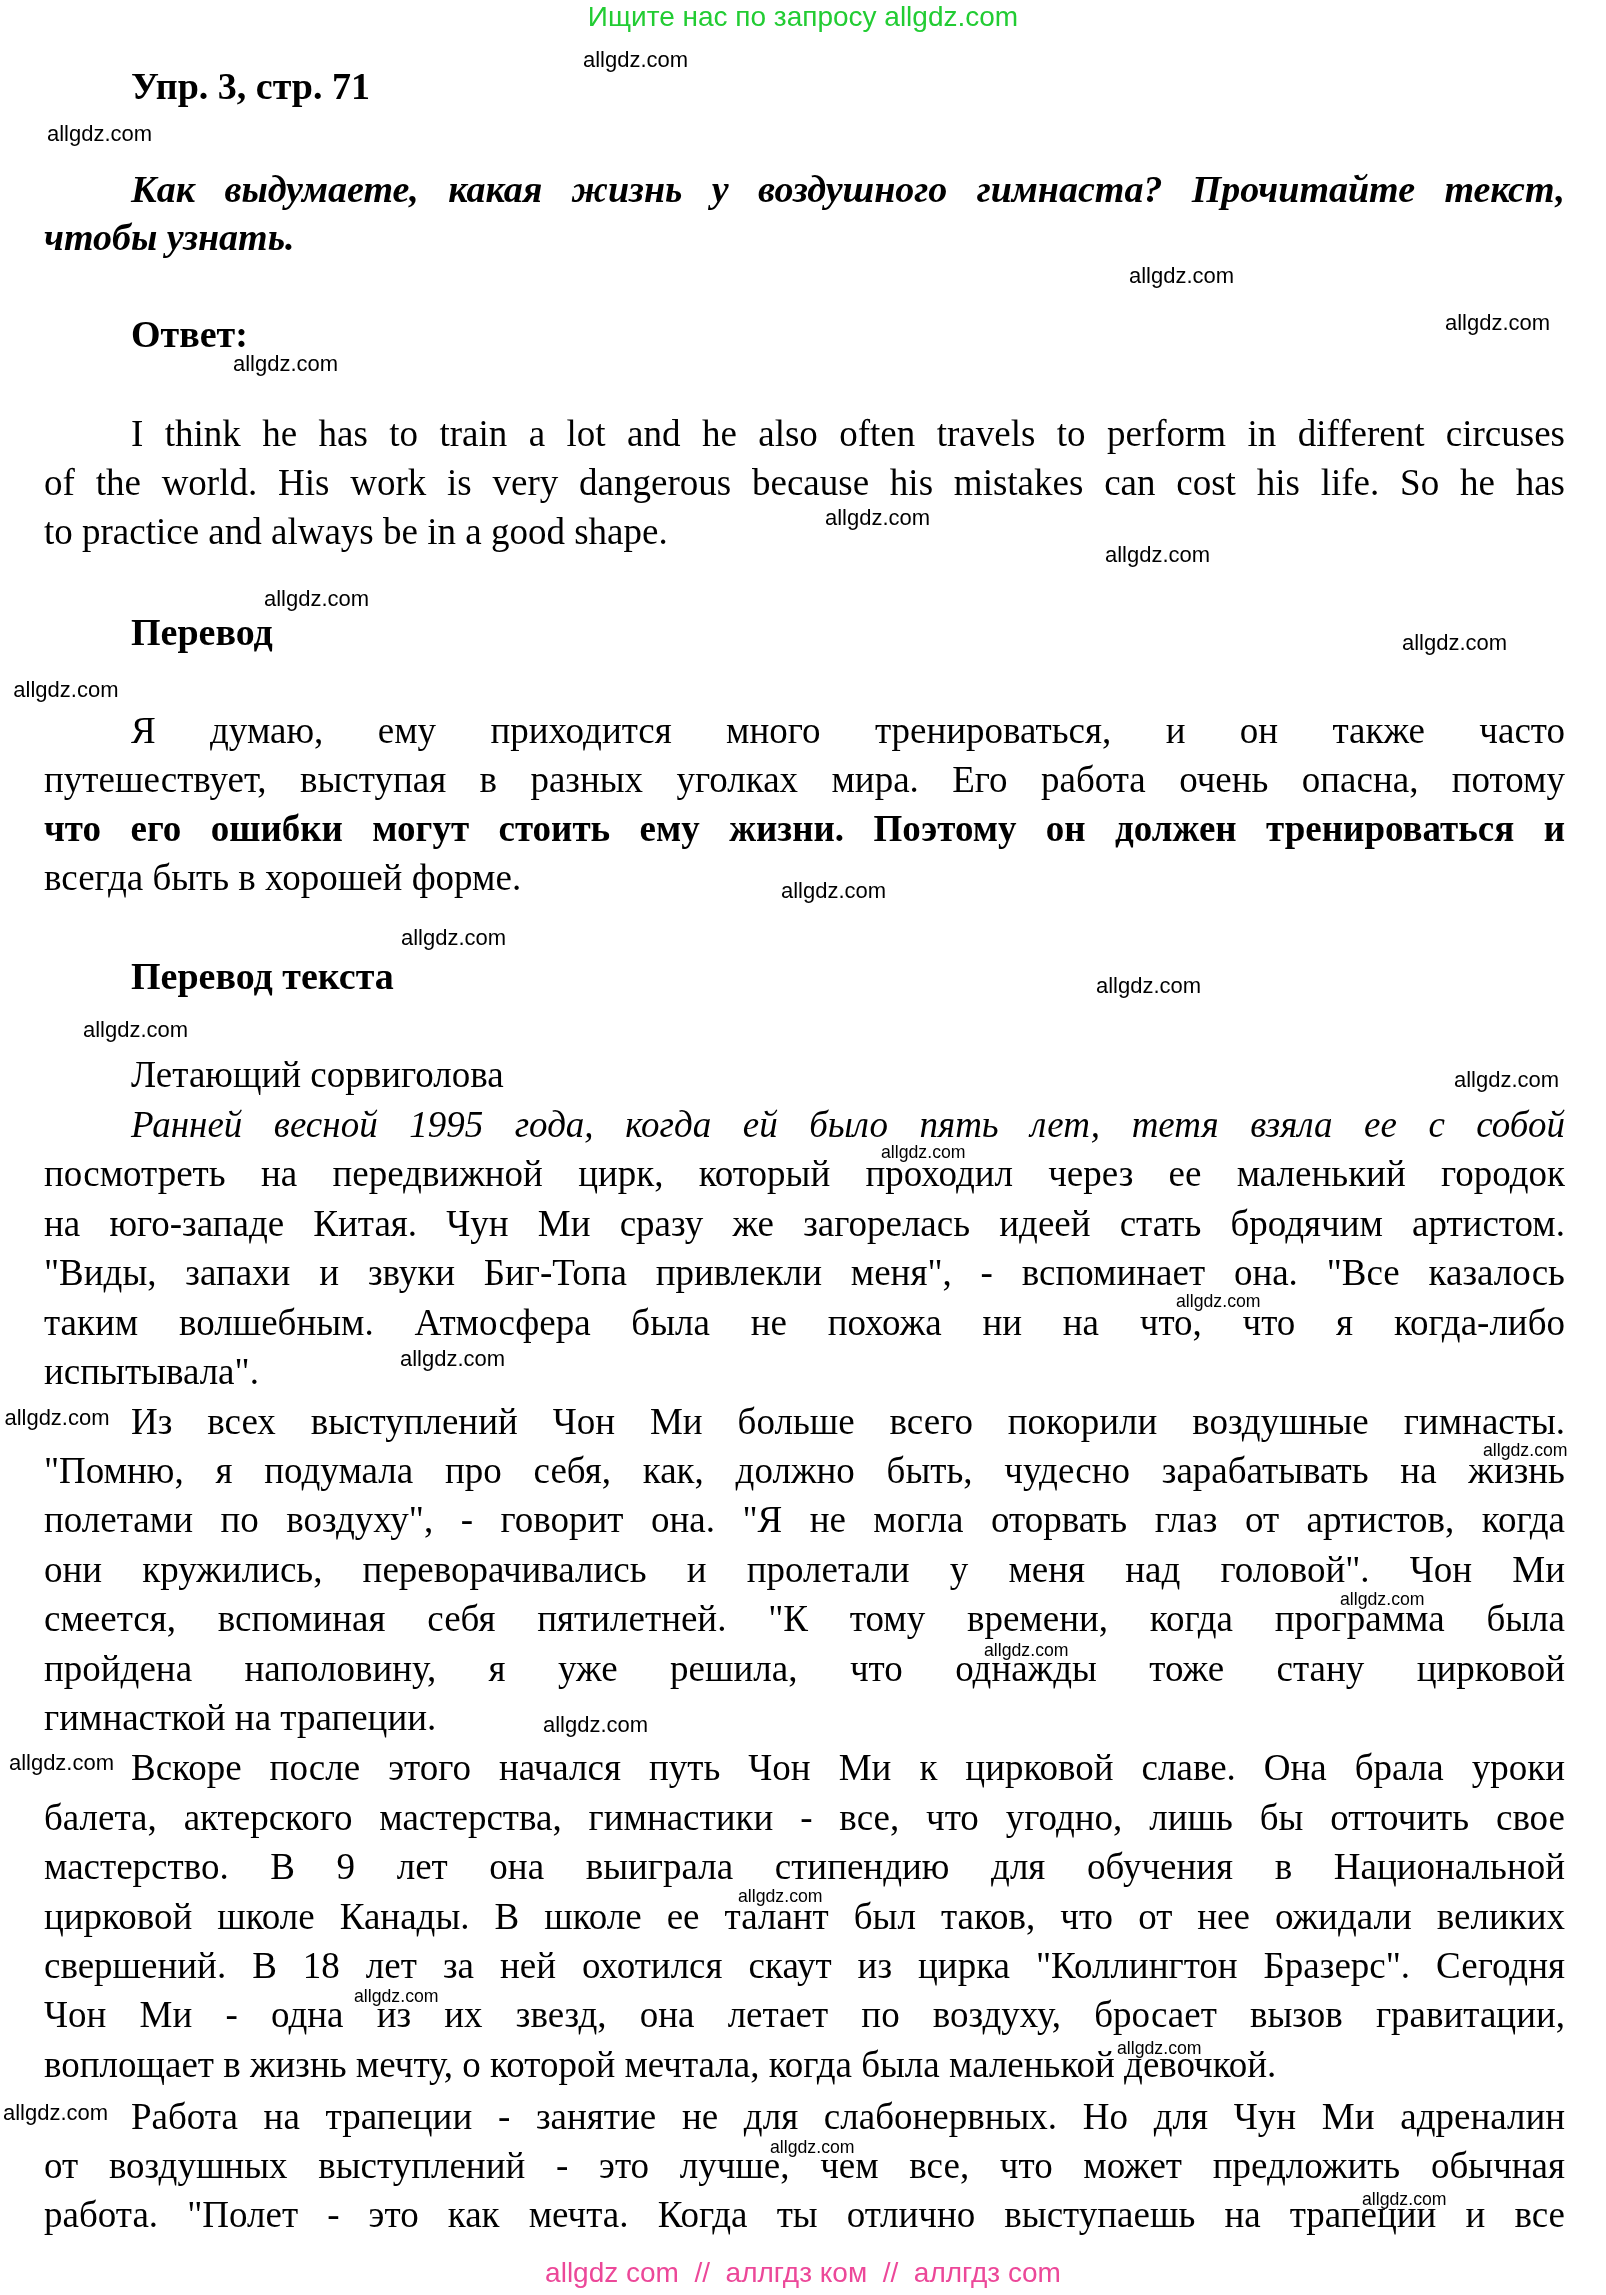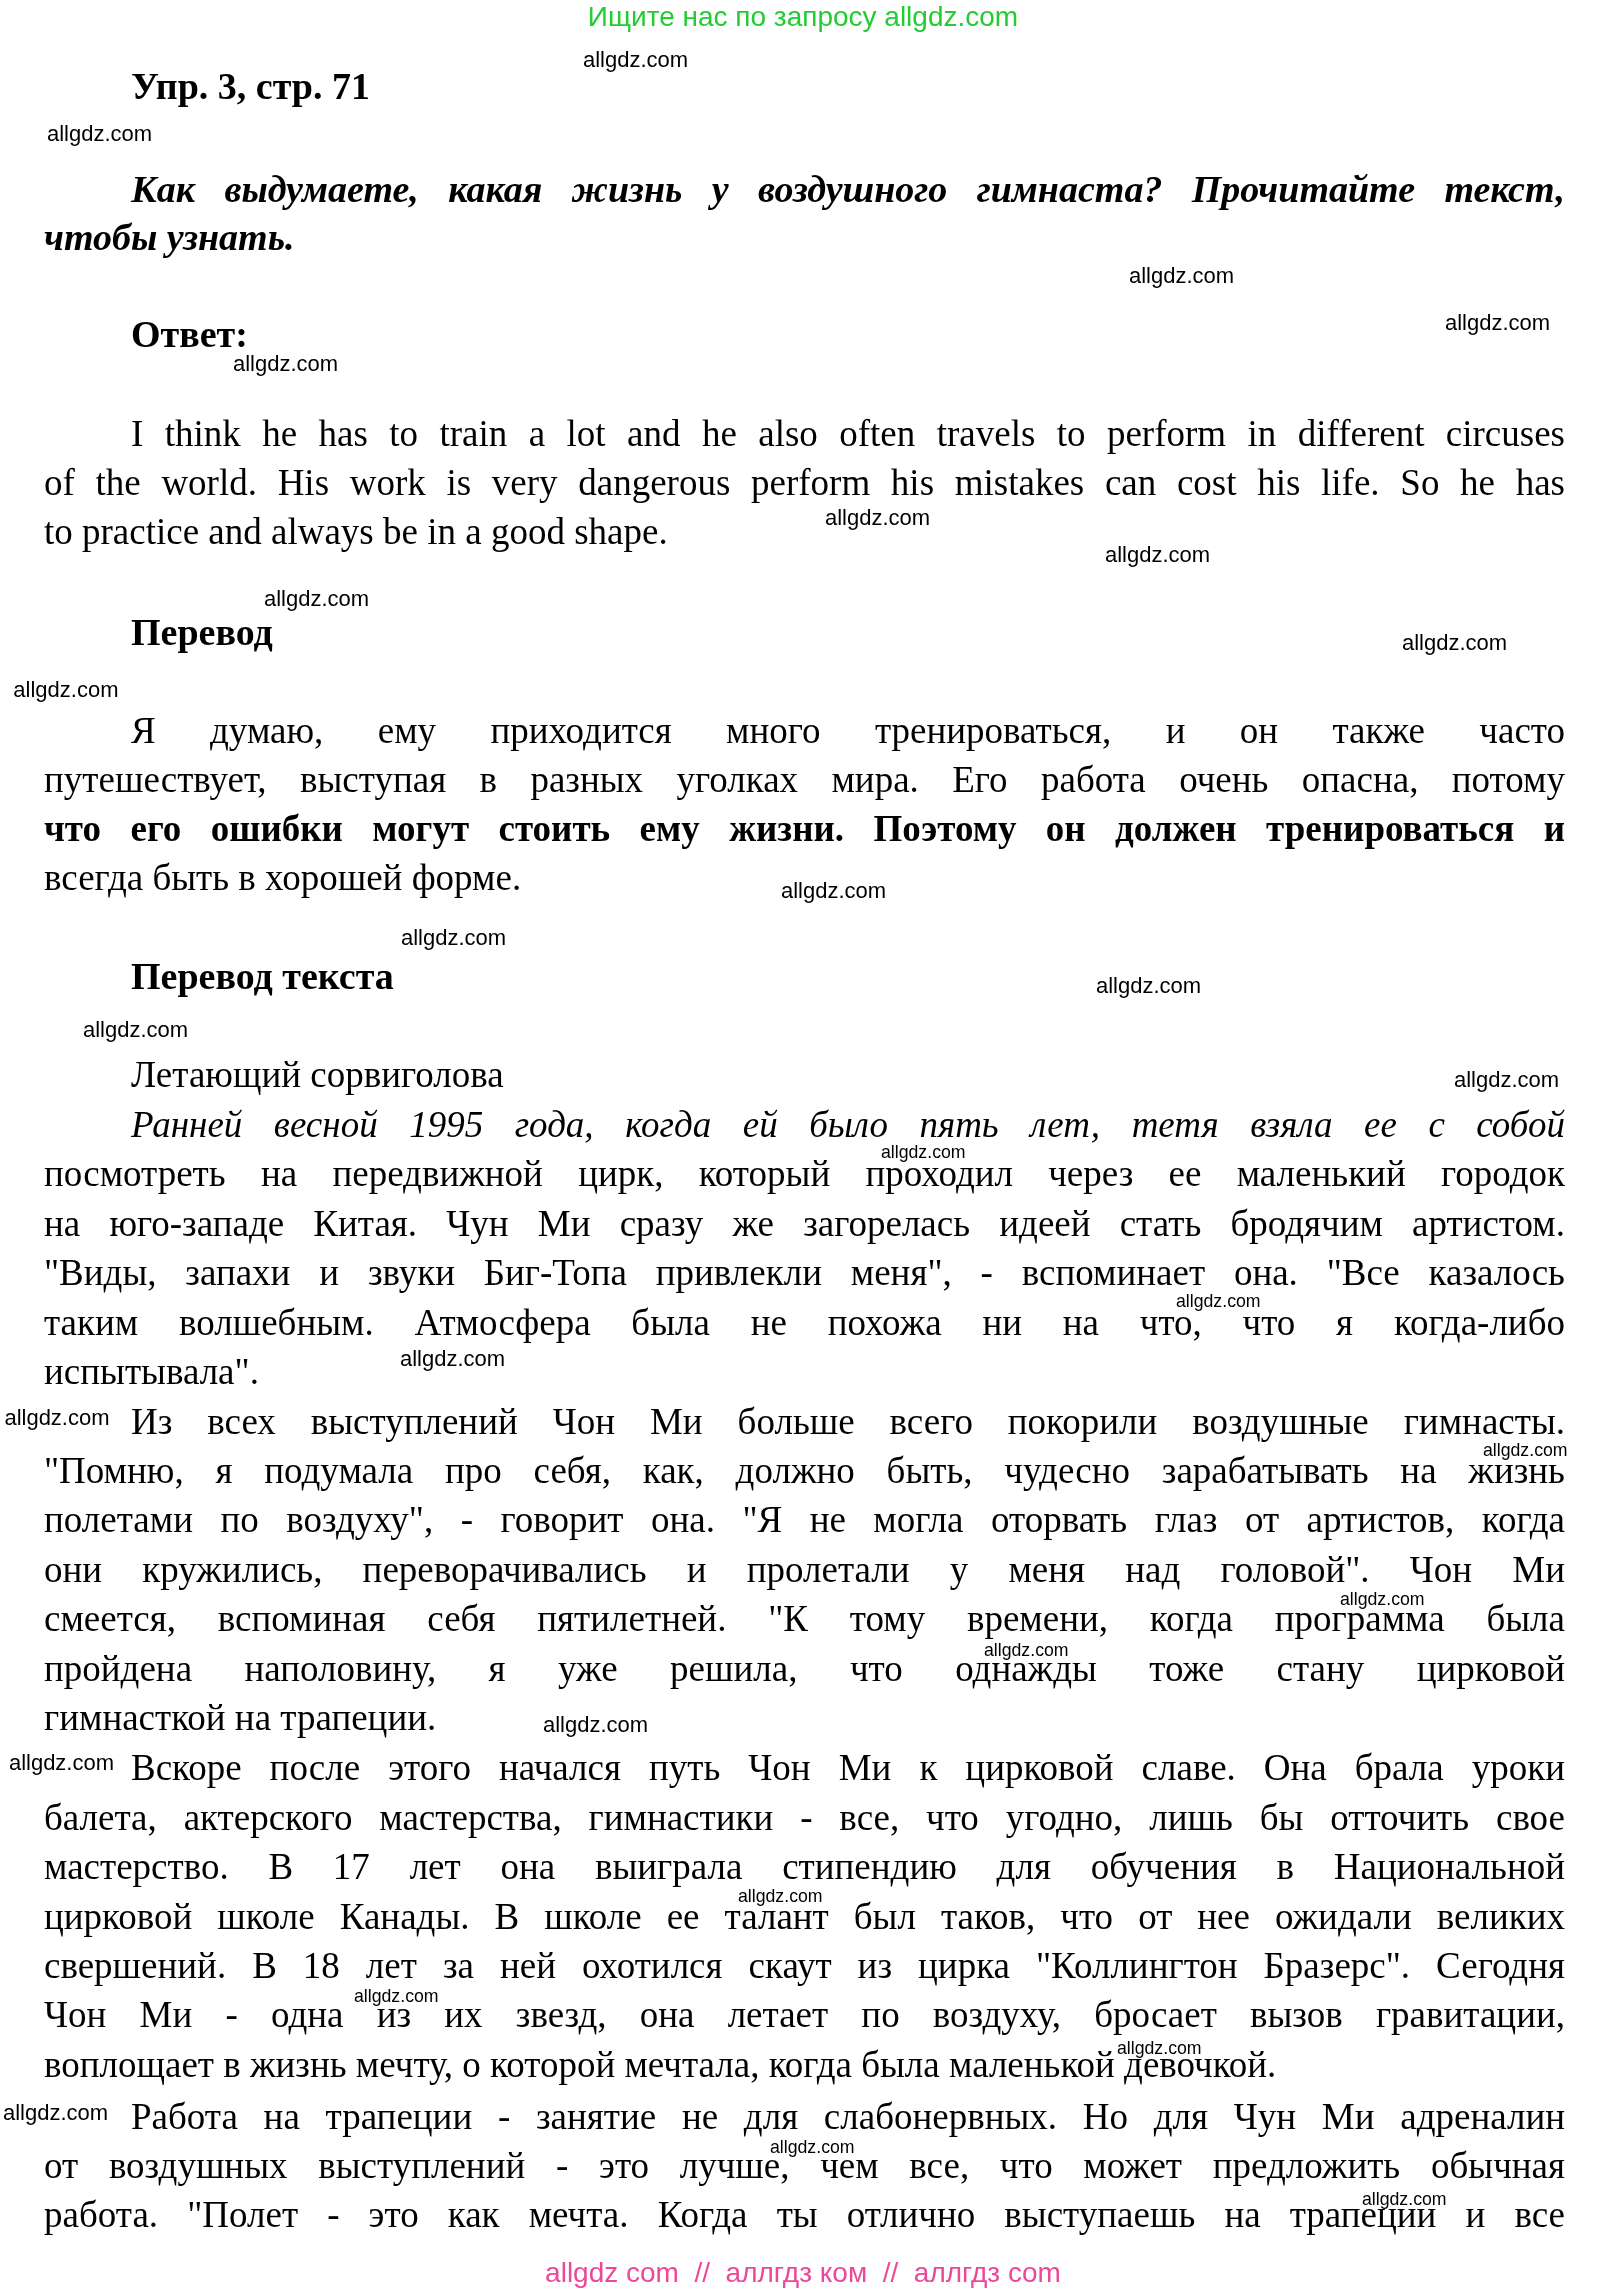--- a/index.html
+++ b/index.html
@@ -43,21 +43,21 @@
 
 <div class="top-banner" style="color:#22cc33">Ищите нас по запросу allgdz.com</div>
 
 <div class="h" style="top:63px;">Упр. 3, стр. 71</div>
 
 <div class="q" style="top:166px;">Как выдумаете, какая жизнь у воздушного гимнаста? Прочитайте текст,</div>
 <div class="q cont" style="top:214px;">чтобы узнать.</div>
 
 <div class="h" style="top:311px;">Ответ:</div>
 <div class="line indent" style="top:410px;">I think he has to train a lot and he also often travels to perform in different circuses</div>
-<div class="line" style="top:459px;">of the world. His work is very dangerous perform his mistakes can cost his life. So he has</div>
+<div class="line" style="top:459px;">of the world. His work is very dangerous because his mistakes can cost his life. So he has</div>
 <div class="line last" style="top:508px;">to practice and always be in a good shape.</div>
 
 <div class="h" style="top:609px;">Перевод</div>
 <div class="line indent" style="top:707px;">Я думаю, ему приходится много тренироваться, и он также часто</div>
 <div class="line" style="top:756px;">путешествует, выступая в разных уголках мира. Его работа очень опасна, потому</div>
 <div class="line" style="top:805px;font-weight:bold;">что его ошибки могут стоить ему жизни. Поэтому он должен тренироваться и</div>
 <div class="line last" style="top:854px;">всегда быть в хорошей форме.</div>
 
 <div class="h" style="top:953px;">Перевод текста</div>
 <div class="line indent last" style="top:1051px;">Летающий сорвиголова</div>
@@ -72,21 +72,21 @@
 <div class="line indent" style="top:1398px;">Из всех выступлений Чон Ми больше всего покорили воздушные гимнасты.</div>
 <div class="line" style="top:1447px;">"Помню, я подумала про себя, как, должно быть, чудесно зарабатывать на жизнь</div>
 <div class="line" style="top:1496px;">полетами по воздуху", - говорит она. "Я не могла оторвать глаз от артистов, когда</div>
 <div class="line" style="top:1546px;">они кружились, переворачивались и пролетали у меня над головой". Чон Ми</div>
 <div class="line" style="top:1595px;">смеется, вспоминая себя пятилетней. "К тому времени, когда программа была</div>
 <div class="line" style="top:1645px;">пройдена наполовину, я уже решила, что однажды тоже стану цирковой</div>
 <div class="line last" style="top:1694px;">гимнасткой на трапеции.</div>
 
 <div class="line indent" style="top:1744px;">Вскоре после этого начался путь Чон Ми к цирковой славе. Она брала уроки</div>
 <div class="line" style="top:1794px;">балета, актерского мастерства, гимнастики - все, что угодно, лишь бы отточить свое</div>
-<div class="line" style="top:1843px;">мастерство. В 17 лет она выиграла стипендию для обучения в Национальной</div>
+<div class="line" style="top:1843px;">мастерство. В 9 лет она выиграла стипендию для обучения в Национальной</div>
 <div class="line" style="top:1893px;">цирковой школе Канады. В школе ее талант был таков, что от нее ожидали великих</div>
 <div class="line" style="top:1942px;">свершений. В 18 лет за ней охотился скаут из цирка "Коллингтон Бразерс". Сегодня</div>
 <div class="line" style="top:1991px;">Чон Ми - одна из их звезд, она летает по воздуху, бросает вызов гравитации,</div>
 <div class="line last" style="top:2041px;">воплощает в жизнь мечту, о которой мечтала, когда была маленькой девочкой.</div>
 
 <div class="line indent" style="top:2093px;">Работа на трапеции - занятие не для слабонервных. Но для Чун Ми адреналин</div>
 <div class="line" style="top:2142px;">от воздушных выступлений - это лучше, чем все, что может предложить обычная</div>
 <div class="line" style="top:2191px;">работа. "Полет - это как мечта. Когда ты отлично выступаешь на трапеции и все</div>
 
 <div class="wm" style="left:583px;top:47px;">allgdz.com</div>

